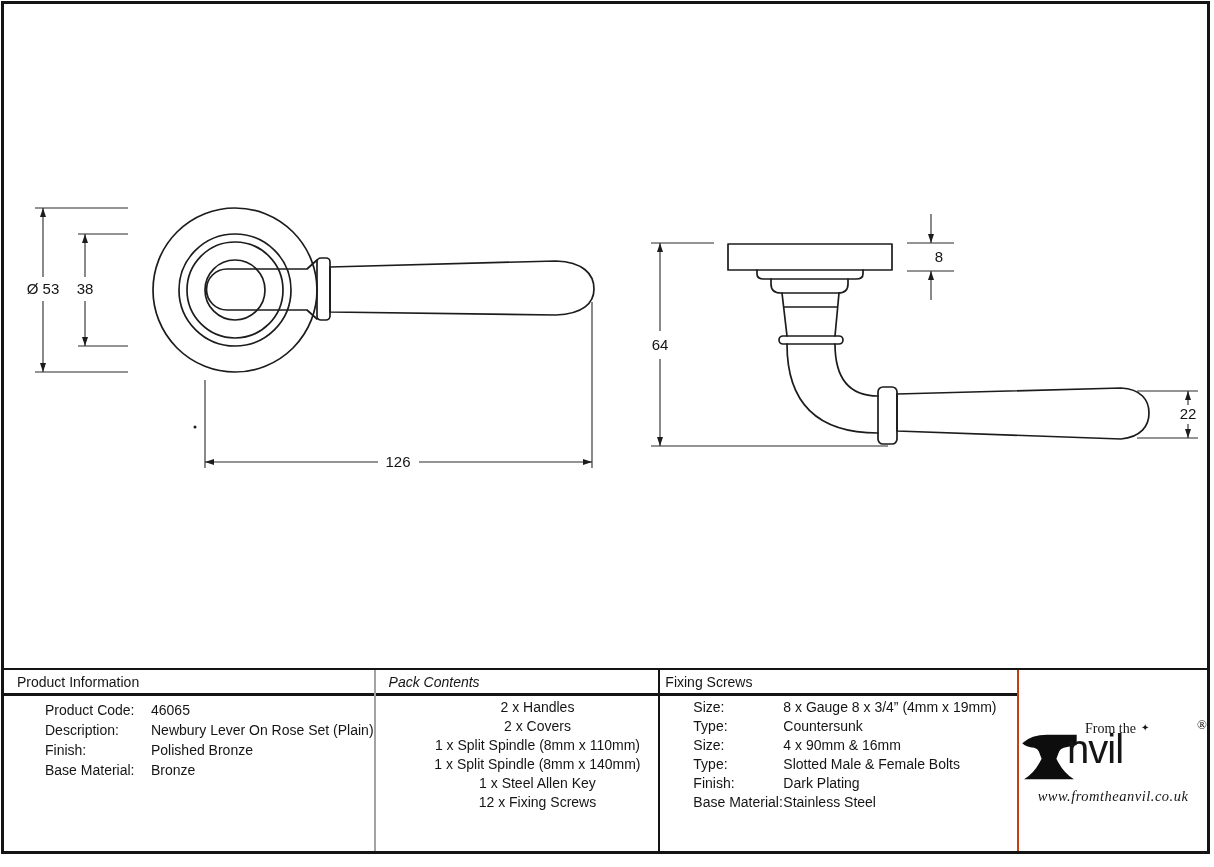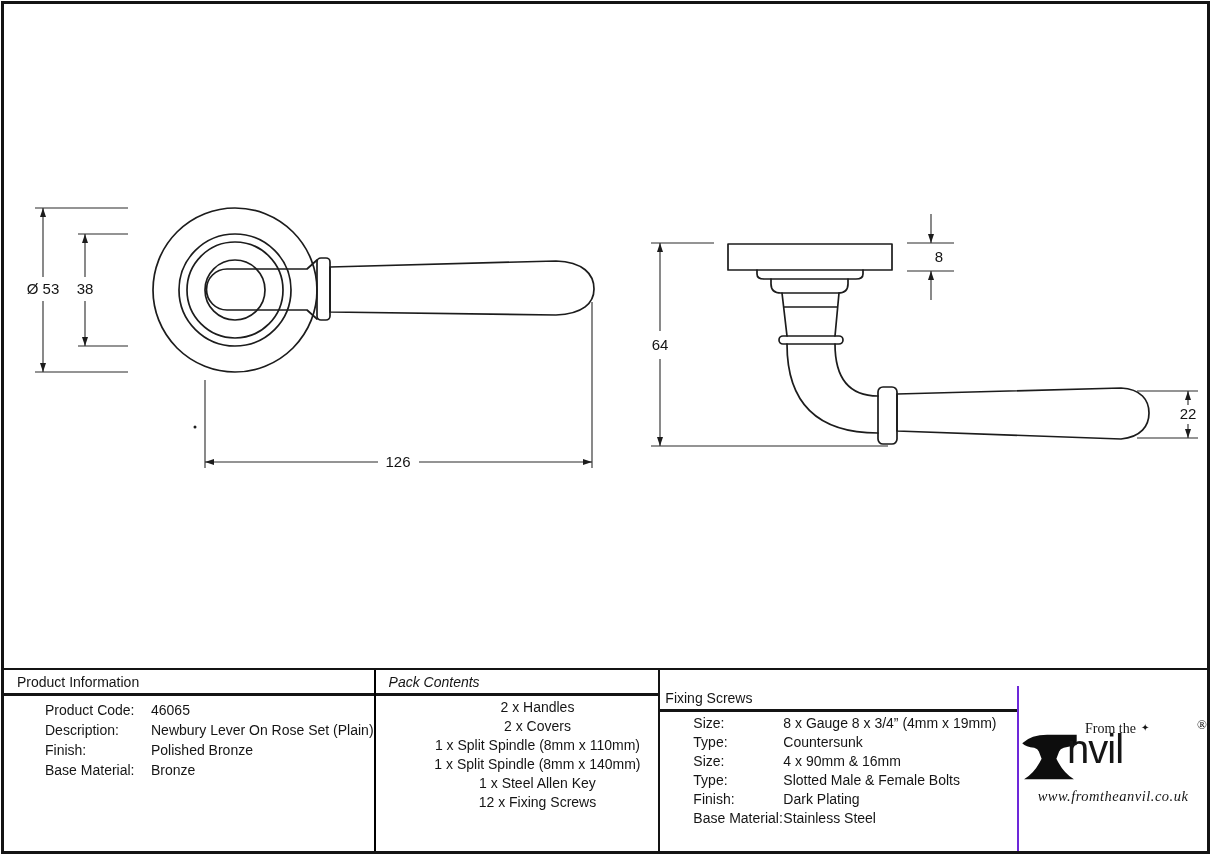--- a/index.html
+++ b/index.html
@@ -3,23 +3,23 @@
 <meta charset="utf-8">
 <style>
   * { margin:0; padding:0; box-sizing:border-box; }
   html,body { width:1214px; height:867px; background:#fff; font-family:"Liberation Sans", sans-serif; color:#151515; }
   .sheet { position:absolute; left:1px; top:1px; width:1209px; height:853px; border:3px solid #141414; display:flex; flex-direction:column; background:#fff; }
   .drawing-area { height:664px; position:relative; overflow:visible; }
   .drawing-svg { position:absolute; left:-4px; top:-4px; width:1214px; height:670px; }
   .note-row { border-top:2px solid #141414; height:35px; display:flex; align-items:center; padding-left:13px; font-size:14px; }
   .table-row { border-top:2px solid #141414; flex:1; display:flex; font-size:14px; }
   .col { display:flex; flex-direction:column; }
-  .col-1 { width:400px; border-right:2px solid #000000; }
+  .col-1 { width:400px; border-right:2px solid #a3a3a3; }
   .col-2 { width:316px; border-right:2px solid #141414; }
-  .col-3 { width:398px; border-right:2px solid #6d28d9;margin-top:16px; }
+  .col-3 { width:398px; border-right:2px solid #c2410c; }
   .col-4 { flex:1; display:flex; align-items:center; justify-content:center; }
   .col-head { height:26px; border-bottom:3px solid #141414; display:flex; align-items:center; }
   .col-1 .col-head { padding-left:13px; }
   .col-2 .col-head { padding-left:13px;font-style:italic; }
   .col-3 .col-head { padding-left:5px; }
   .col-body { flex:1; padding-top:4px;padding-left:28px; }
   .kv-row { display:flex; line-height:20px; white-space:nowrap; }
   .col-1 .kv-row { padding-left:13px; }
   .col-1 .kv-label { width:106px; flex:none; }
   .col-3 .kv-row { padding-left:5px; line-height:19px; }

